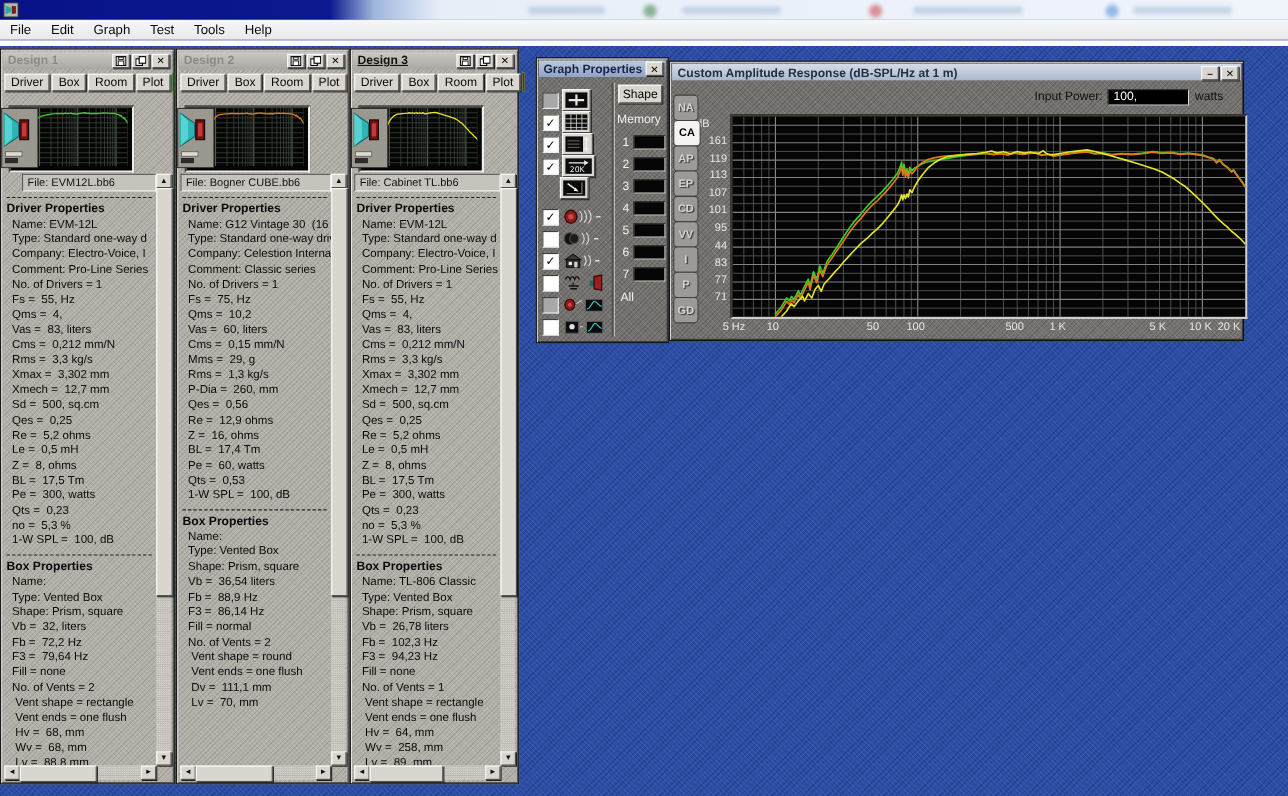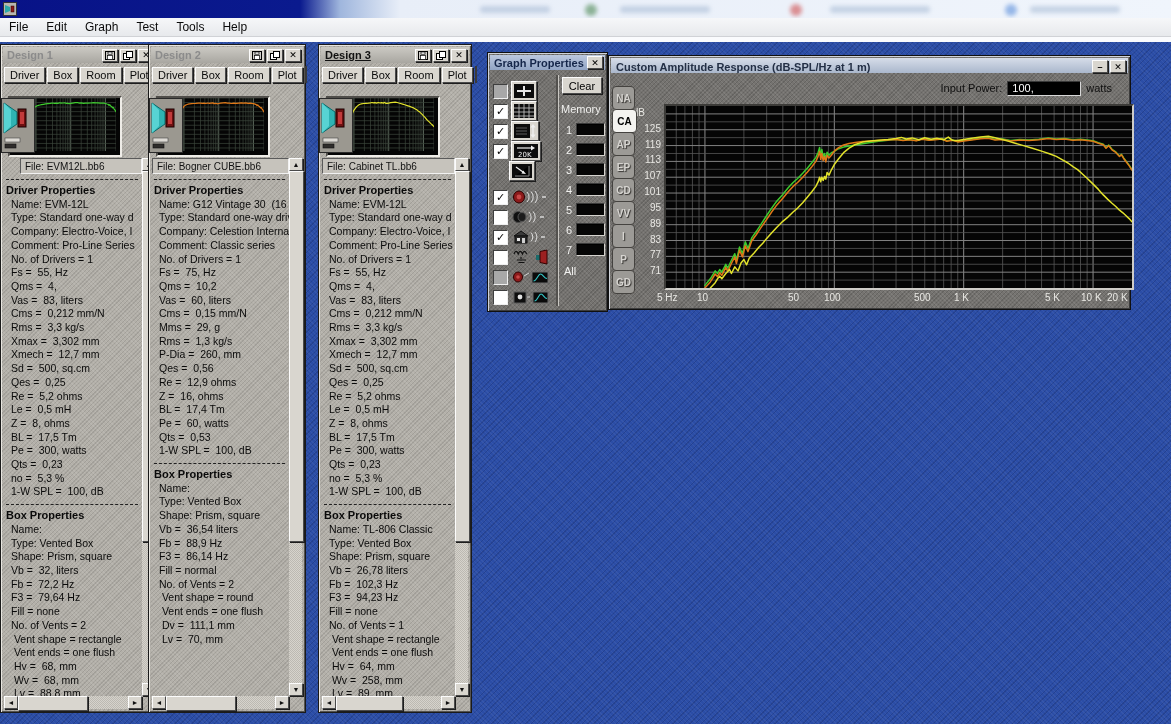--- a/index.html
+++ b/index.html
@@ -136,21 +136,21 @@
   <div id="menustrip"></div>
 
   <div id="desktop">
 
     <div id="graph-props" class="texdark">
       <div id="gp-title">
         <span>Graph Properties</span>
         <button class="tbtn raised">✕</button>
       </div>
       <div id="gp-divider"></div>
-      <button id="gp-clear" class="raised">Clear</button>
+      <button id="gp-clear" class="raised">Shape</button>
       <div id="gp-memlabel">Memory</div>
       <div id="gp-all" style="top:212px;">All</div>
     <div class="gp-row" style="top: 28px;">
           <span class="checkbox disabled"></span>
           <span class="gicon-btn raised">
             <svg width="22" height="16" viewBox="0 0 22 16">
               <rect x="1" y="1" width="20" height="14" fill="#0c0c0c"></rect>
               <path d="M11 3v10M4 8h14" stroke="#e6e6e6" stroke-width="2"></path>
             </svg>
           </span>
@@ -373,27 +373,27 @@
     <div class="side-tab" style="top: 30px;">NA</div>
         <div class="side-tab active" style="top: 53px;">CA</div>
         <div class="side-tab" style="top: 76px;">AP</div>
         <div class="side-tab" style="top: 99px;">EP</div>
         <div class="side-tab" style="top: 122px;">CD</div>
         <div class="side-tab" style="top: 145px;">VV</div>
         <div class="side-tab" style="top: 168px;">I</div>
         <div class="side-tab" style="top: 191px;">P</div>
         <div class="side-tab" style="top: 214px;">GD</div>
         <div class="ytick" style="left: 10px; top: 51px;">dB</div>
-        <div class="ytick" style="left: 26px; top: 67px;">125</div>
+        <div class="ytick" style="left: 26px; top: 67px;">161</div>
         <div class="ytick" style="left: 26px; top: 83px;">119</div>
         <div class="ytick" style="left: 26px; top: 98px;">113</div>
         <div class="ytick" style="left: 26px; top: 114px;">107</div>
         <div class="ytick" style="left: 26px; top: 130px;">101</div>
         <div class="ytick" style="left: 26px; top: 146px;">95</div>
-        <div class="ytick" style="left: 26px; top: 162px;">89</div>
+        <div class="ytick" style="left: 26px; top: 162px;">44</div>
         <div class="ytick" style="left: 26px; top: 178px;">83</div>
         <div class="ytick" style="left: 26px; top: 193px;">77</div>
         <div class="ytick" style="left: 26px; top: 209px;">71</div>
         <div class="xtick" style="left: 48px;">5 Hz</div>
         <div class="xtick" style="left: 88px;">10</div>
         <div class="xtick" style="left: 179px;">50</div>
         <div class="xtick" style="left: 215px;">100</div>
         <div class="xtick" style="left: 305px;">500</div>
         <div class="xtick" style="left: 345px;">1 K</div>
         <div class="xtick" style="left: 436px;">5 K</div>
@@ -490,21 +490,21 @@
       <button class="sarrow raised">▼</button>
     </div>
     <div class="hscroll" style="right: 16px;">
       <button class="sarrow raised">◄</button>
       <div class="htrack">
             <div class="hthumb raised"></div>
           </div>
       <button class="sarrow raised">►</button>
     </div>
   </div>
-      <div class="design-panel texgray" style="left: 148px; width: 156px;">
+      <div class="design-panel texgray" style="left: 160px; width: 156px;">
     <div class="design-titlebar">
       <span class="design-title">Design 2</span>
       <button class="tbtn raised">
         <svg width="10" height="9" viewBox="0 0 10 9">
           <rect x="0.5" y="0.5" width="9" height="8" fill="#cfcdc8" stroke="#000"></rect>
           <rect x="2.5" y="4.5" width="5" height="4" fill="#fff" stroke="#000" stroke-width="0.7"></rect>
           <rect x="3" y="1" width="4" height="2.2" fill="#fff" stroke="#000" stroke-width="0.7"></rect>
         </svg>
           </button>
       <button class="tbtn raised">

